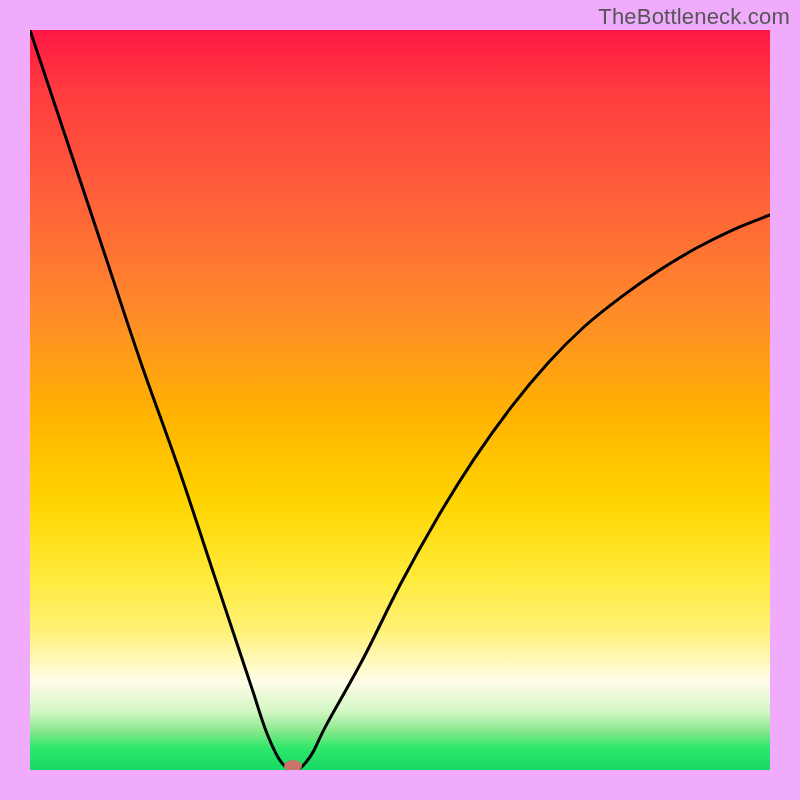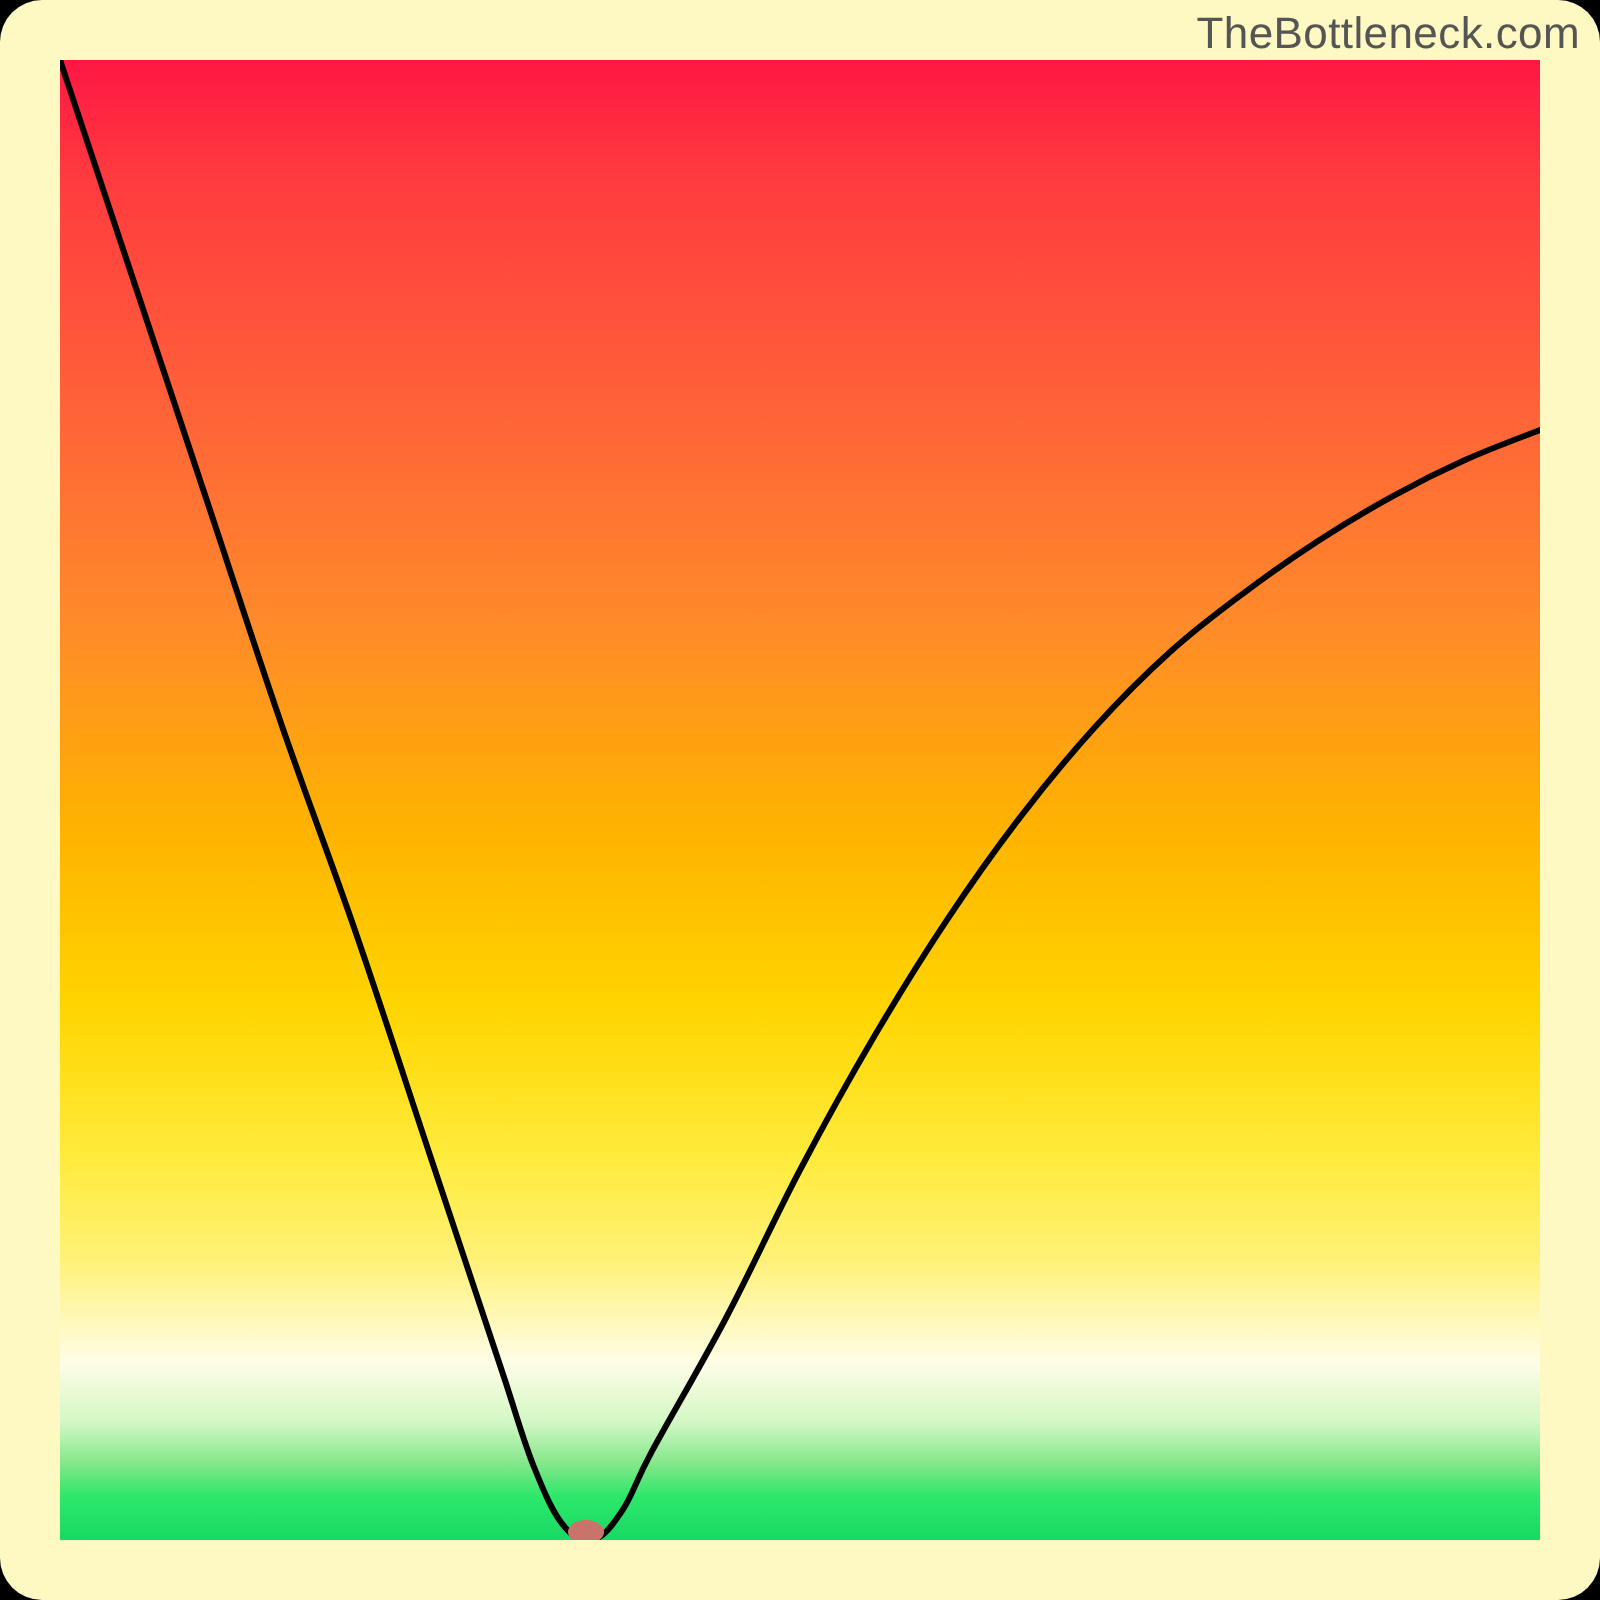--- a/index.html
+++ b/index.html
@@ -8,22 +8,21 @@
     width: 800px;
     height: 800px;
     background: #000;
     overflow: hidden;
     font-family: Arial, Helvetica, sans-serif;
   }
   .frame {
     position: relative;
     width: 800px;
     height: 800px;
-    background: #fef9c3;
-    border-radius: 21px;
+    background: #f0abfc;
   }
   .watermark {
     position: absolute;
     top: 4px;
     right: 10px;
     color: #555;
     font-size: 22px;
     font-weight: 500;
     letter-spacing: 0.2px;
     z-index: 10;

